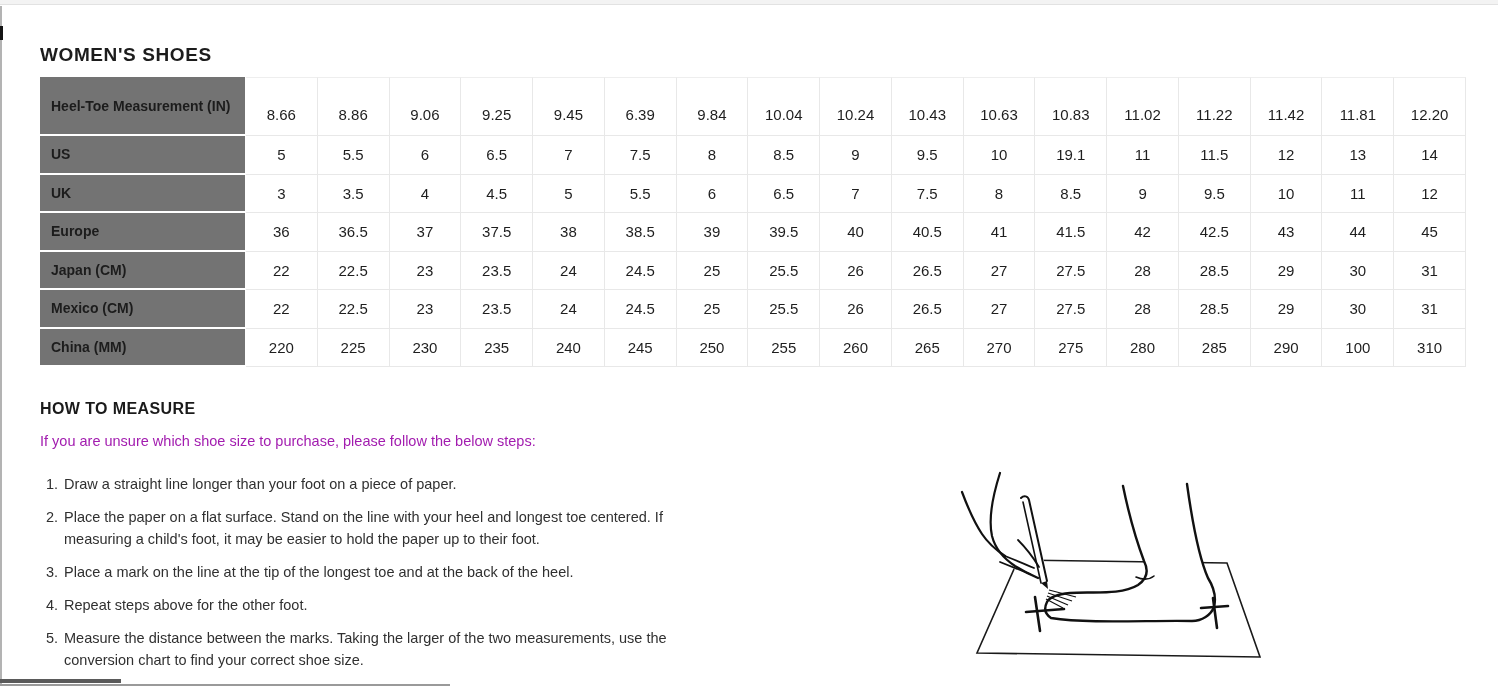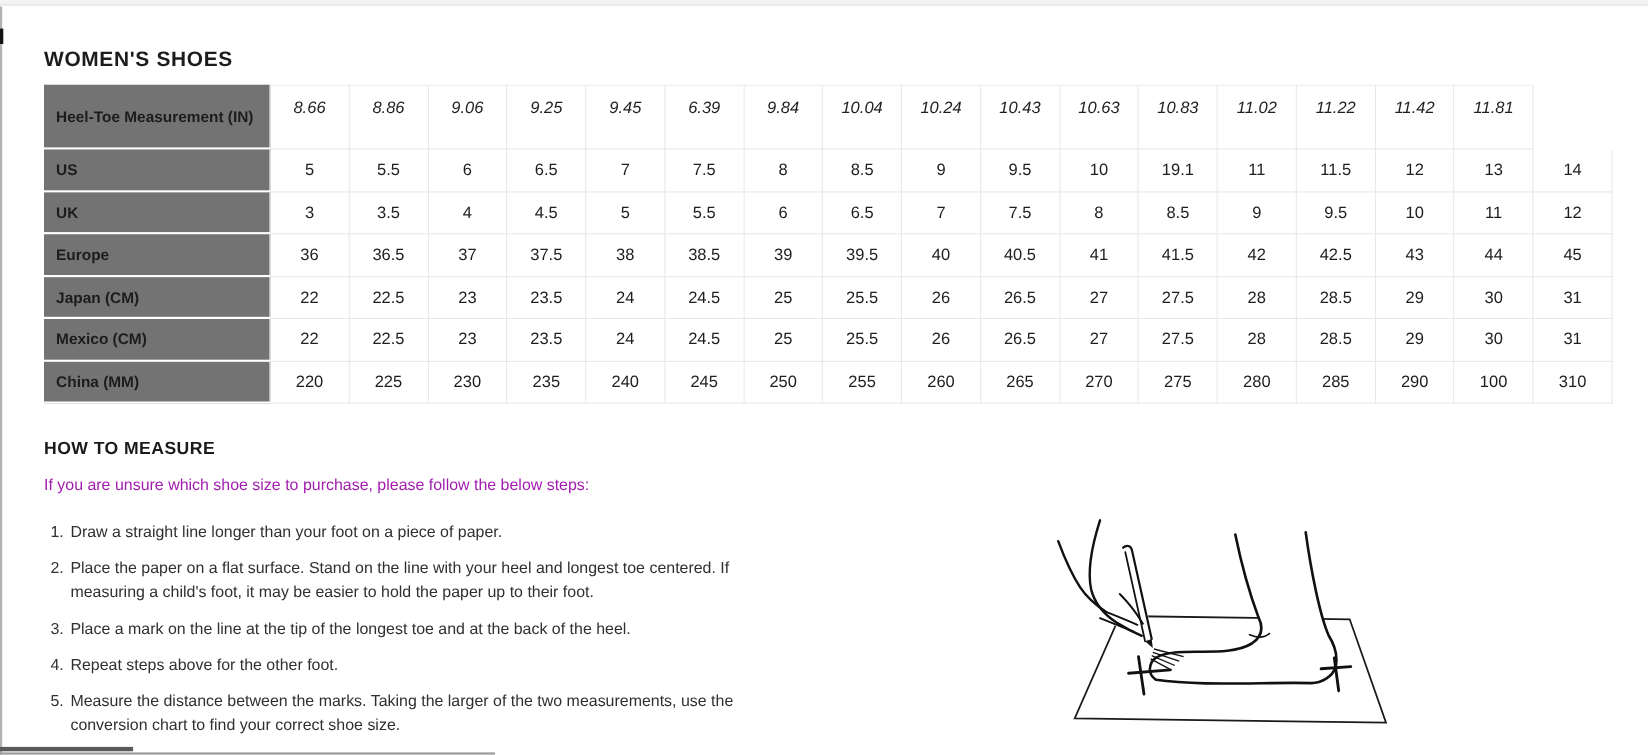--- a/index.html
+++ b/index.html
@@ -27,21 +27,21 @@
   
   .size-table { width:1426px; }
   .trow { display:grid; grid-template-columns:206px repeat(17, 1fr); height:38.5px; }
   .trow.first { height:59px; }
   .tlabel { background:#737373; font-weight:700; font-size:14px; color:#1c1c1c;
     display:flex; align-items:center; padding-left:11px; padding-right:10px;
     border-bottom:2px solid #ffffff; border-right:1px solid #ffffff; line-height:20px; }
   .tcell { font-size:15px; color:#1e1e1e;
     display:flex; align-items:center; justify-content:center;
     border-right:1px solid #e8e8e8; border-bottom:1px solid #e8e8e8; }
-  .trow.first .tcell { align-items:flex-start; padding-top:12px; border-top:1px solid #eeeeee;font-style:italic; }
+  .trow.first .tcell { align-items:flex-start; padding-top:28px; border-top:1px solid #eeeeee; }
 
   
   .how-heading { font-size:16px; font-weight:600; letter-spacing:0.4px;
     color:#1a1a1a; margin-top:33px; }
   .how-intro { font-size:14.5px; color:#a21caf; margin-top:13px; line-height:20px; }
   ol.steps { list-style:none; margin-top:22px; width:680px; }
   ol.steps li { display:flex; margin-bottom:11px; font-size:14.5px;
     line-height:22px; color:#303030; }
   ol.steps li .num { flex:none; width:18px; text-align:right; margin-right:6px; }
   ol.steps li .step-text { width:620px; }
@@ -73,20 +73,21 @@
         <div class="tcell">9.84</div>
         <div class="tcell">10.04</div>
         <div class="tcell">10.24</div>
         <div class="tcell">10.43</div>
         <div class="tcell">10.63</div>
         <div class="tcell">10.83</div>
         <div class="tcell">11.02</div>
         <div class="tcell">11.22</div>
         <div class="tcell">11.42</div>
         <div class="tcell">11.81</div>
+        <div class="tcell">12.20</div>
       </div>
       <div class="trow">
         <div class="tlabel">US</div>
         <div class="tcell">5</div>
         <div class="tcell">5.5</div>
         <div class="tcell">6</div>
         <div class="tcell">6.5</div>
         <div class="tcell">7</div>
         <div class="tcell">7.5</div>
         <div class="tcell">8</div>

